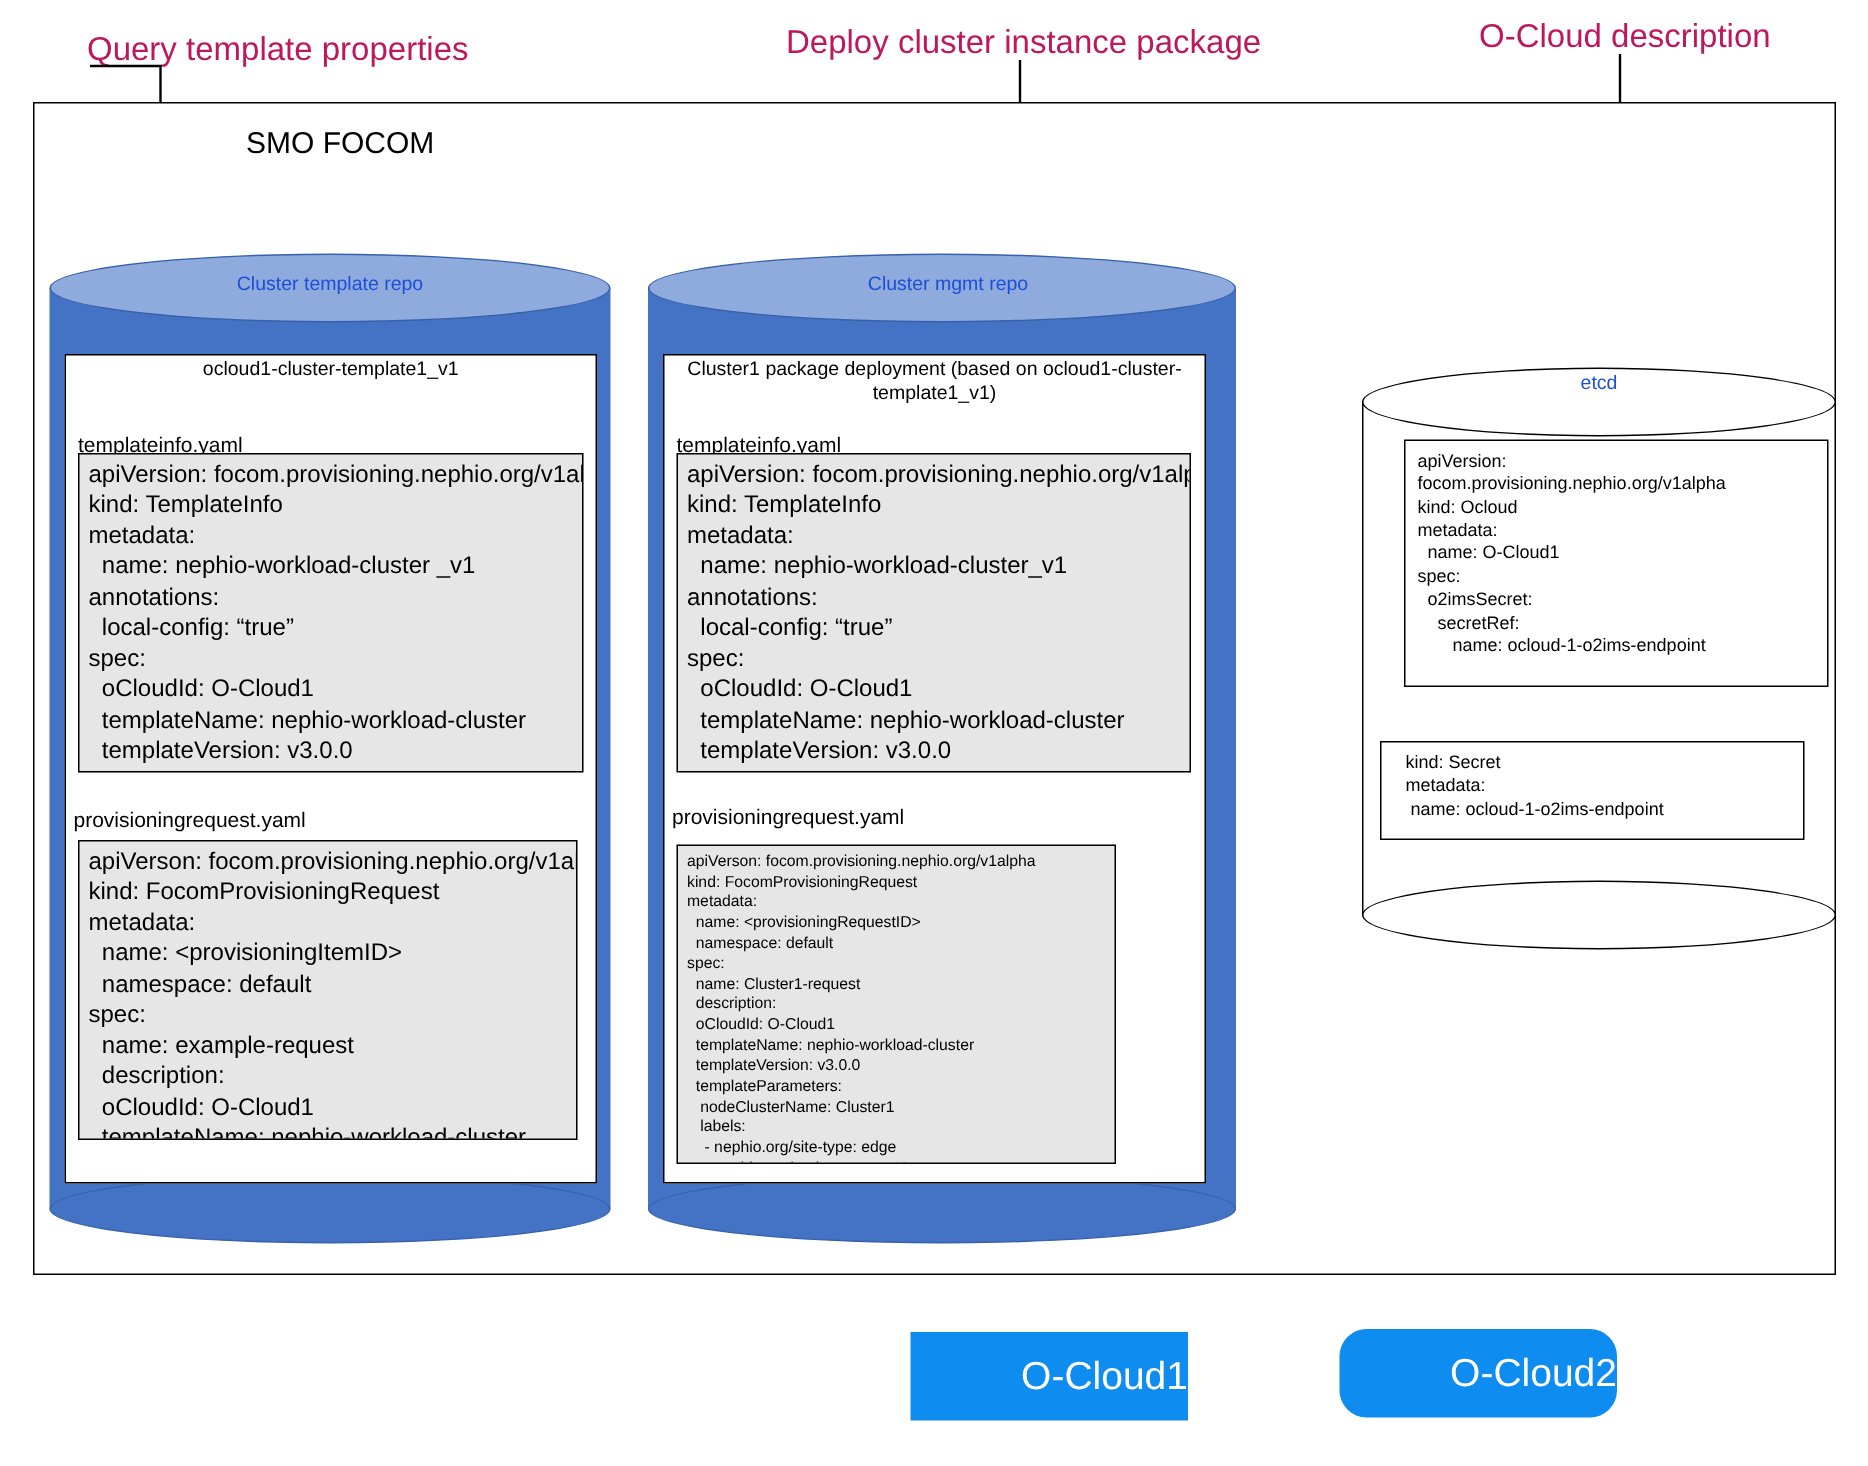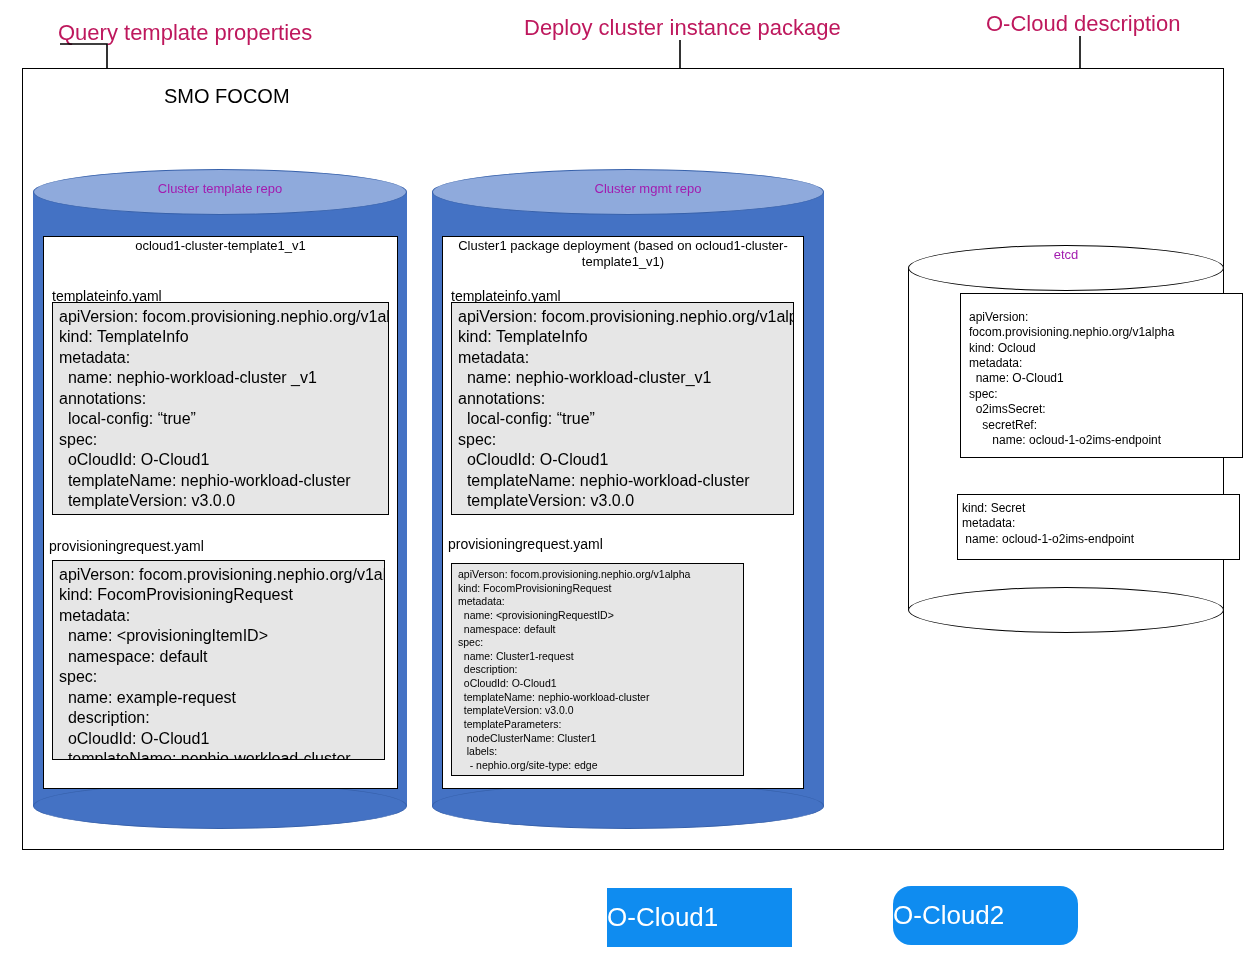--- a/index.html
+++ b/index.html
@@ -54,21 +54,21 @@
   }
   .cyl-bottom {
     background: #4472C4;
     border-radius: 50% / 50%;
     border: 1px solid #3761ab;
     box-sizing: border-box;
   }
   .cyl-label {
     text-align: center;
     font-size: 13px;
-    color: #a21caf;
+    color: #1d4ed8;
   }
 
   
   .cyl-white-top {
     background: #ffffff;
     border-radius: 50% / 50%;
     border: 1.2px solid #000;
     box-sizing: border-box;
   }
   .cyl-white-bottom {
@@ -114,21 +114,21 @@
     line-height: 1.3;
   }
 
   
   .ocloud-btn {
     background: #0F8CF0;
     color: #ffffff;
     font-size: 26px;
     display: flex;
     align-items: center;
-    justify-content: flex-start;
+    justify-content: flex-end;
   }
 
   svg.arrows {
     position: absolute;
     left: 0; top: 0;
     width: 1245px;
     height: 977px;
     pointer-events: none;
   }
 </style>
@@ -191,21 +191,21 @@
   name: example-request
   description:
   oCloudId: O-Cloud1
   templateName: nephio-workload-cluster
   templateVersion: v3.0.0
   templateParameters:</div>
 
   <div class="abs cyl-body" style="left:432px; top:192px; width:392px; height:614px;"></div>
   <div class="abs cyl-top" style="left:432px; top:169px; width:392px; height:46px;"></div>
   <div class="abs cyl-bottom" style="left:432px; top:783px; width:392px; height:46px;"></div>
-  <div class="abs cyl-label" style="left:452px; top:181px; width:392px;">Cluster mgmt repo</div>
+  <div class="abs cyl-label" style="left:436px; top:181px; width:392px;">Cluster mgmt repo</div>
 
   <div class="abs panel" style="left:442px; top:236px; width:362px; height:553px;">
     <div class="panel-title">Cluster1 package deployment (based on ocloud1-cluster-template1_v1)</div>
   </div>
   <div class="abs file-label" style="left:451px; top:288px;">templateinfo.yaml</div>
   <div class="abs yaml" style="left:451px; top:302px; width:343px; height:213px;">apiVersion: focom.provisioning.nephio.org/v1alpha
 kind: TemplateInfo
 metadata:
   name: nephio-workload-cluster_v1
 annotations:
@@ -234,32 +234,32 @@
    nodeClusterName: Cluster1
    labels:
     - nephio.org/site-type: edge
     - nephio.org/region: us-west1</div>
 
   <div class="abs cyl-white-body" style="left:908px; top:268px; width:316px; height:342px;"></div>
   <div class="abs cyl-white-top" style="left:908px; top:245px; width:316px; height:46px;"></div>
   <div class="abs cyl-white-bottom" style="left:908px; top:587px; width:316px; height:46px;"></div>
   <div class="abs cyl-label" style="left:908px; top:247px; width:316px;">etcd</div>
 
-  <div class="abs panel" style="left:960px; top:293px; width:283px; height:165px; padding:16px 8px;">
+  <div class="abs panel" style="left:936px; top:293px; width:283px; height:165px; padding:6px 8px;">
     <div class="yaml" style="background:#fff; border:0; padding:0; font-size:12px;">apiVersion:
 focom.provisioning.nephio.org/v1alpha
 kind: Ocloud
 metadata:
   name: O-Cloud1
 spec:
   o2imsSecret:
     secretRef:
        name: ocloud-1-o2ims-endpoint</div>
   </div>
-  <div class="abs panel" style="left:920px; top:494px; width:283px; height:66px; padding:6px 4px;margin-left:37px;">
+  <div class="abs panel" style="left:920px; top:494px; width:283px; height:66px; padding:6px 16px;">
     <div class="yaml" style="background:#fff; border:0; padding:0; font-size:12px;">kind: Secret
 metadata:
  name: ocloud-1-o2ims-endpoint</div>
   </div>
 
   <div class="abs ocloud-btn" style="left:607px; top:888px; width:185px; height:59px;">
     <span>O-Cloud1</span>
   </div>
   <div class="abs ocloud-btn" style="left:893px; top:886px; width:185px; height:59px;border-radius:18px;">
     <span>O-Cloud2</span>

